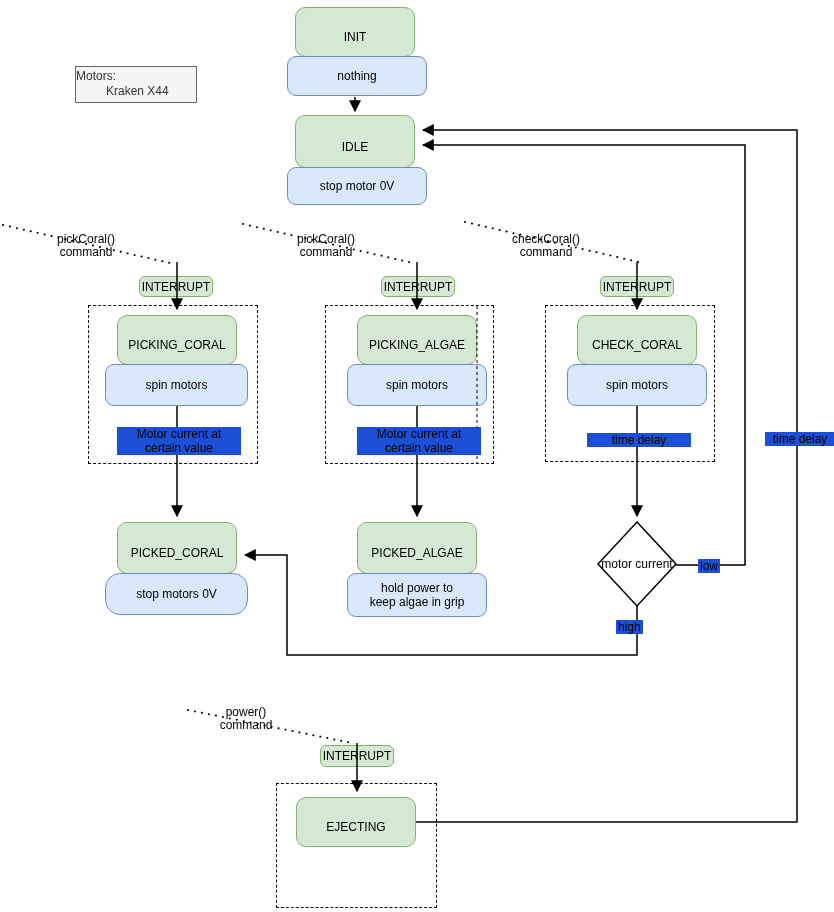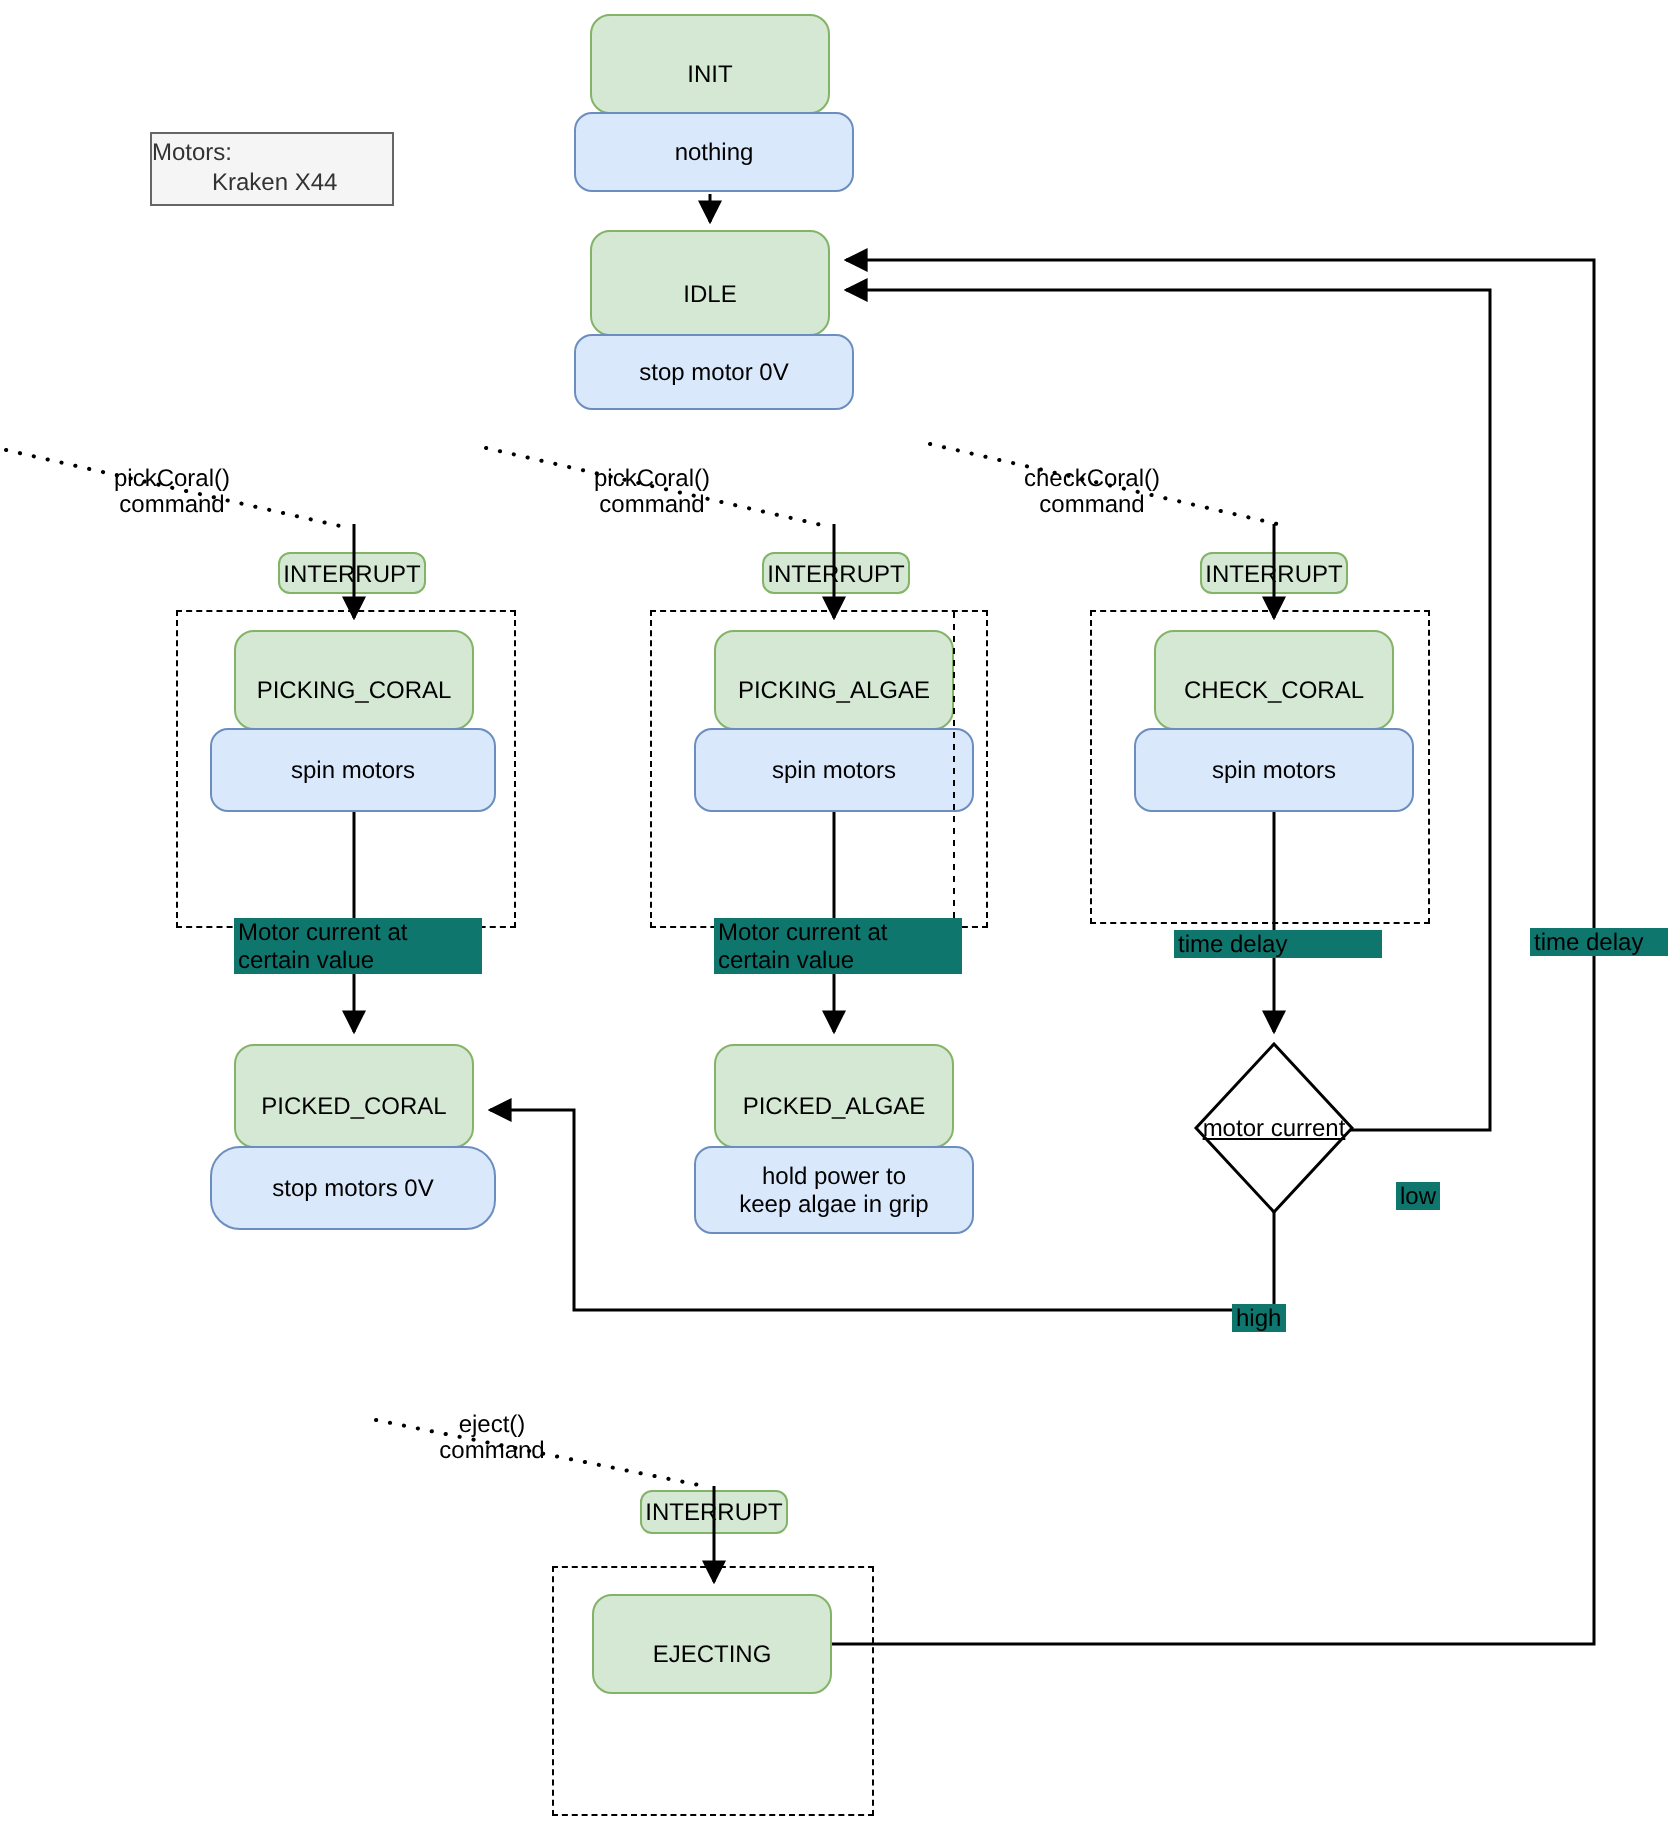--- a/index.html
+++ b/index.html
@@ -42,25 +42,25 @@
   .notebox .indent{padding-left:30px;}
   svg.lines{position:absolute;left:0;top:0;z-index:3;pointer-events:none;}
   svg.lines .solid{stroke:var(--line-color,#000);stroke-width:1.5;fill:none;}
   svg.lines .dotted{
     stroke:var(--line-color,#000);stroke-width:2;fill:none;
     stroke-dasharray:0.1 7;stroke-linecap:round;
   }
   svg.lines .dashline{stroke:var(--line-color,#000);stroke-width:1;fill:none;stroke-dasharray:3 3;}
   svg.lines .diamond{fill:#ffffff;stroke:var(--line-color,#000);stroke-width:1.5;}
   .olabel{
-    position:absolute;font-size:12px;background:#0f766e;text-align:left;
-    line-height:14px;z-index:4;padding:0 2px;margin-top:32px;
+    position:absolute;font-size:12px;background:#1d4ed8;text-align:center;
+    line-height:14px;z-index:4;padding:0 2px;
   }
   .dtext{
-    position:absolute;font-size:12px;text-align:center;z-index:4;line-height:13px;text-decoration:underline;
+    position:absolute;font-size:12px;text-align:center;z-index:4;line-height:13px;
   }
 </style>
 </head>
 <body>
 
 <div id="canvas">
 
   <div class="dashedbox" style="left:88px;top:305px;width:170px;height:159px;"></div>
   <div class="dashedbox" style="left:325px;top:305px;width:169px;height:159px;"></div>
   <div class="dashedbox" style="left:545px;top:305px;width:170px;height:157px;"></div>
@@ -91,21 +91,21 @@
   </div>
   <div class="cmd" style="left:266px;top:233px;width:120px;">
     <div>pickCoral()</div>
     <div>command</div>
   </div>
   <div class="cmd" style="left:486px;top:233px;width:120px;">
     <div>checkCoral()</div>
     <div>command</div>
   </div>
   <div class="cmd" style="left:186px;top:706px;width:120px;">
-    <div>eject()</div>
+    <div>power()</div>
     <div>command</div>
   </div>
 
   <div class="badge" style="left:139px;top:276px;width:74px;height:21px;">
       <span>INTERRUPT</span>
     </div>
   <div class="badge" style="left:381px;top:276px;width:74px;height:21px;">
       <span>INTERRUPT</span>
     </div>
   <div class="badge" style="left:600px;top:276px;width:74px;height:21px;">

